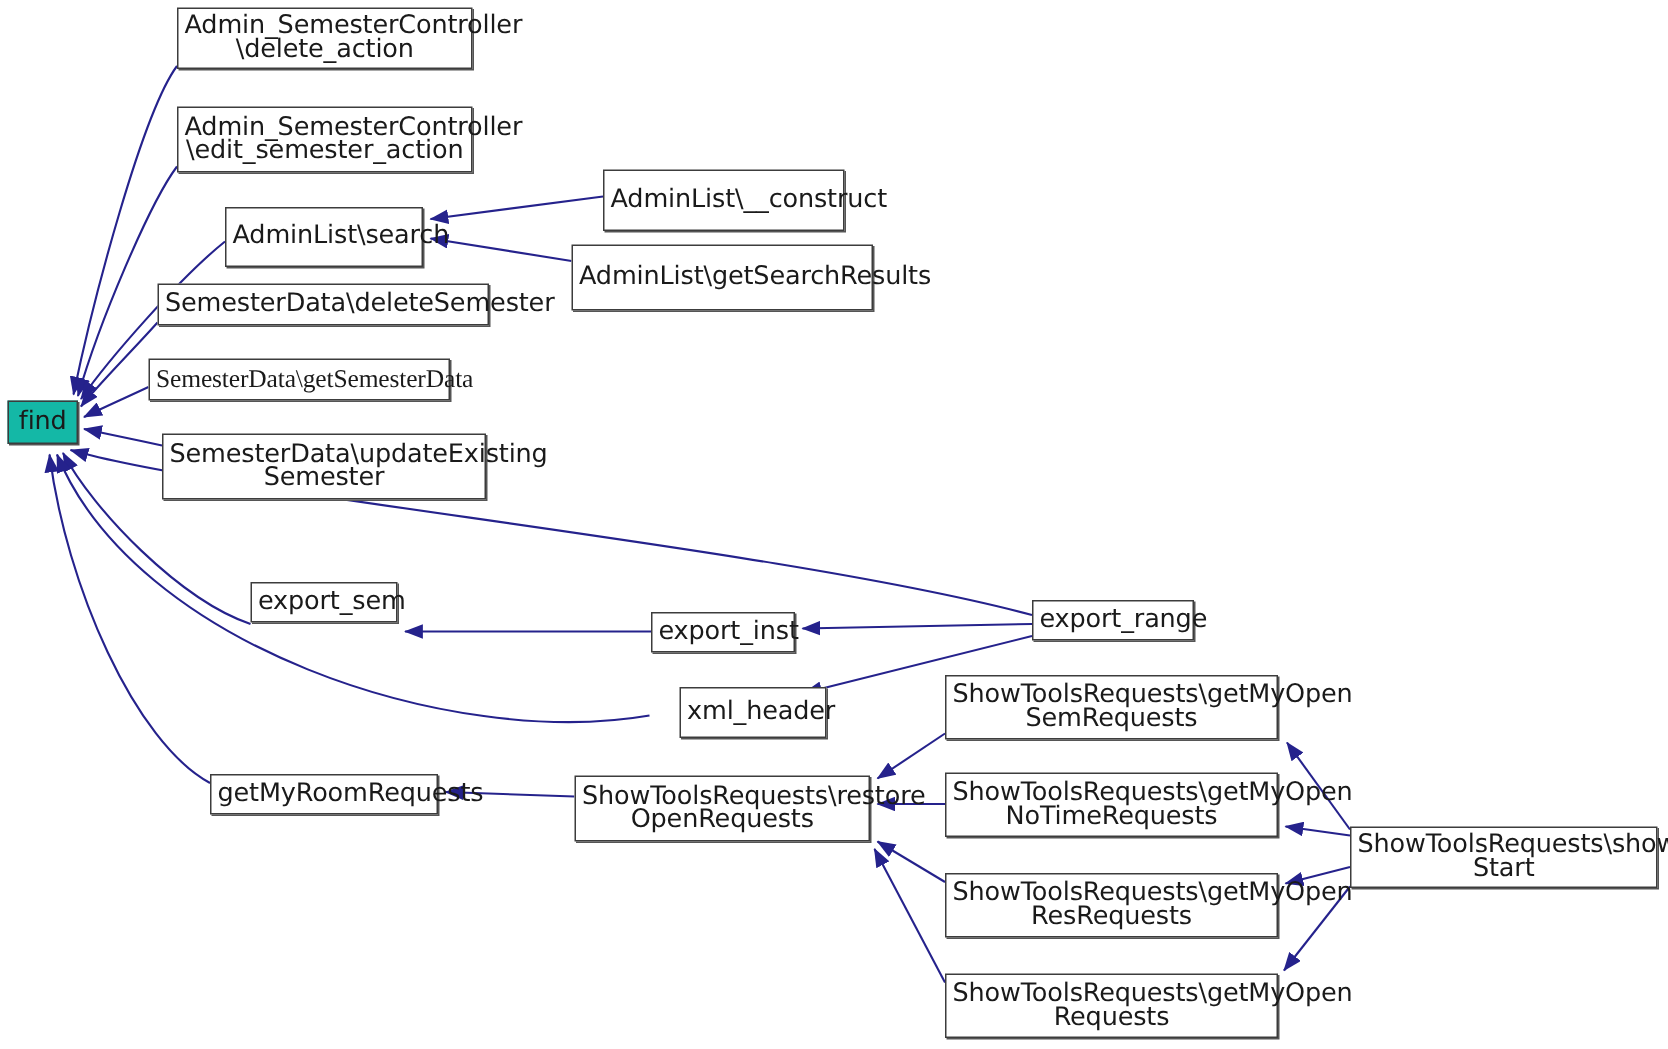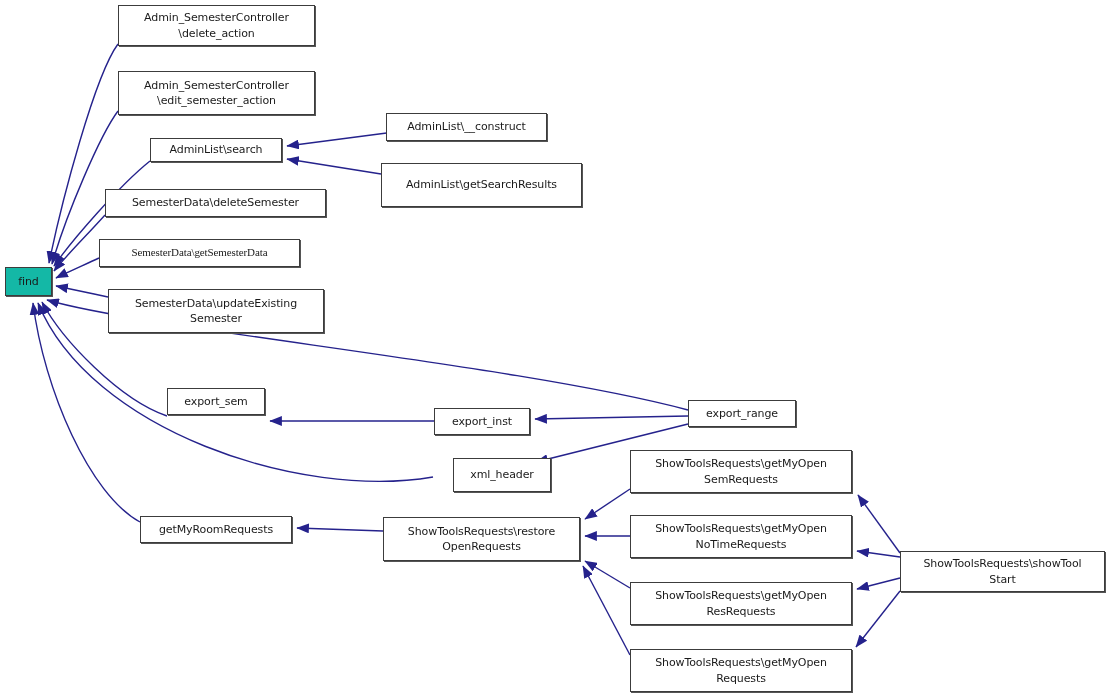--- a/index.html
+++ b/index.html
@@ -23,21 +23,21 @@
     width: 1112px;
     height: 699px;
     pointer-events: none;
   }
   .node {
     position: absolute;
     box-sizing: border-box;
     border: 1px solid #3c3c3c;
     background: #ffffff;
     color: #1a1a1a;
-    font-size: 11px;
+    font-size: 17px;
     line-height: 15.5px;
     display: flex;
     align-items: center;
     justify-content: center;
     text-align: center;
     white-space: pre-line;
     letter-spacing: -0.1px;
     box-shadow: 1px 1px 0 0 #555555;
     z-index: 2;
   }
@@ -93,22 +93,22 @@
     <path d="M900,578 L857,589" fill="none" stroke="#25228c" stroke-width="1.4" marker-end="url(#arrowhead)"></path>
     <path d="M900,591 L856,647" fill="none" stroke="#25228c" stroke-width="1.4" marker-end="url(#arrowhead)"></path>
   </svg>
 
   <div id="node-layer">
       <div class="node highlight" style="left: 5px; top: 267px; width: 47px; height: 29px;"><span class="node-label">find</span></div>
       <div class="node" style="left: 118px; top: 5px; width: 197px; height: 41px;"><span class="node-label">Admin_SemesterController
 \delete_action</span></div>
       <div class="node" style="left: 118px; top: 71px; width: 197px; height: 44px;"><span class="node-label">Admin_SemesterController
 \edit_semester_action</span></div>
-      <div class="node" style="left: 150px; top: 138px; width: 132px; height: 24px;"><span class="node-label">AdminList\search</span></div>
-      <div class="node" style="left: 386px; top: 113px; width: 161px; height: 28px;"><span class="node-label">AdminList\__construct</span></div>
+      <div class="node" style="left: 150px; top: 138px; width: 132px; height: 40px;"><span class="node-label">AdminList\search</span></div>
+      <div class="node" style="left: 402px; top: 113px; width: 161px; height: 41px;"><span class="node-label">AdminList\__construct</span></div>
       <div class="node" style="left: 381px; top: 163px; width: 201px; height: 44px;"><span class="node-label">AdminList\getSearchResults</span></div>
       <div class="node" style="left: 105px; top: 189px; width: 221px; height: 28px;"><span class="node-label">SemesterData\deleteSemester</span></div>
       <div class="node" style="left: 99px; top: 239px; width: 201px; height: 28px; font-family: Liberation Serif, serif;"><span class="node-label">SemesterData\getSemesterData</span></div>
       <div class="node" style="left: 108px; top: 289px; width: 216px; height: 44px;"><span class="node-label">SemesterData\updateExisting
 Semester</span></div>
       <div class="node" style="left: 167px; top: 388px; width: 98px; height: 27px;"><span class="node-label">export_sem</span></div>
       <div class="node" style="left: 434px; top: 408px; width: 96px; height: 27px;"><span class="node-label">export_inst</span></div>
       <div class="node" style="left: 688px; top: 400px; width: 108px; height: 27px;"><span class="node-label">export_range</span></div>
       <div class="node" style="left: 433px; top: 458px; width: 98px; height: 34px; margin-left: 20px;"><span class="node-label">xml_header</span></div>
       <div class="node" style="left: 140px; top: 516px; width: 152px; height: 27px;"><span class="node-label">getMyRoomRequests</span></div>

